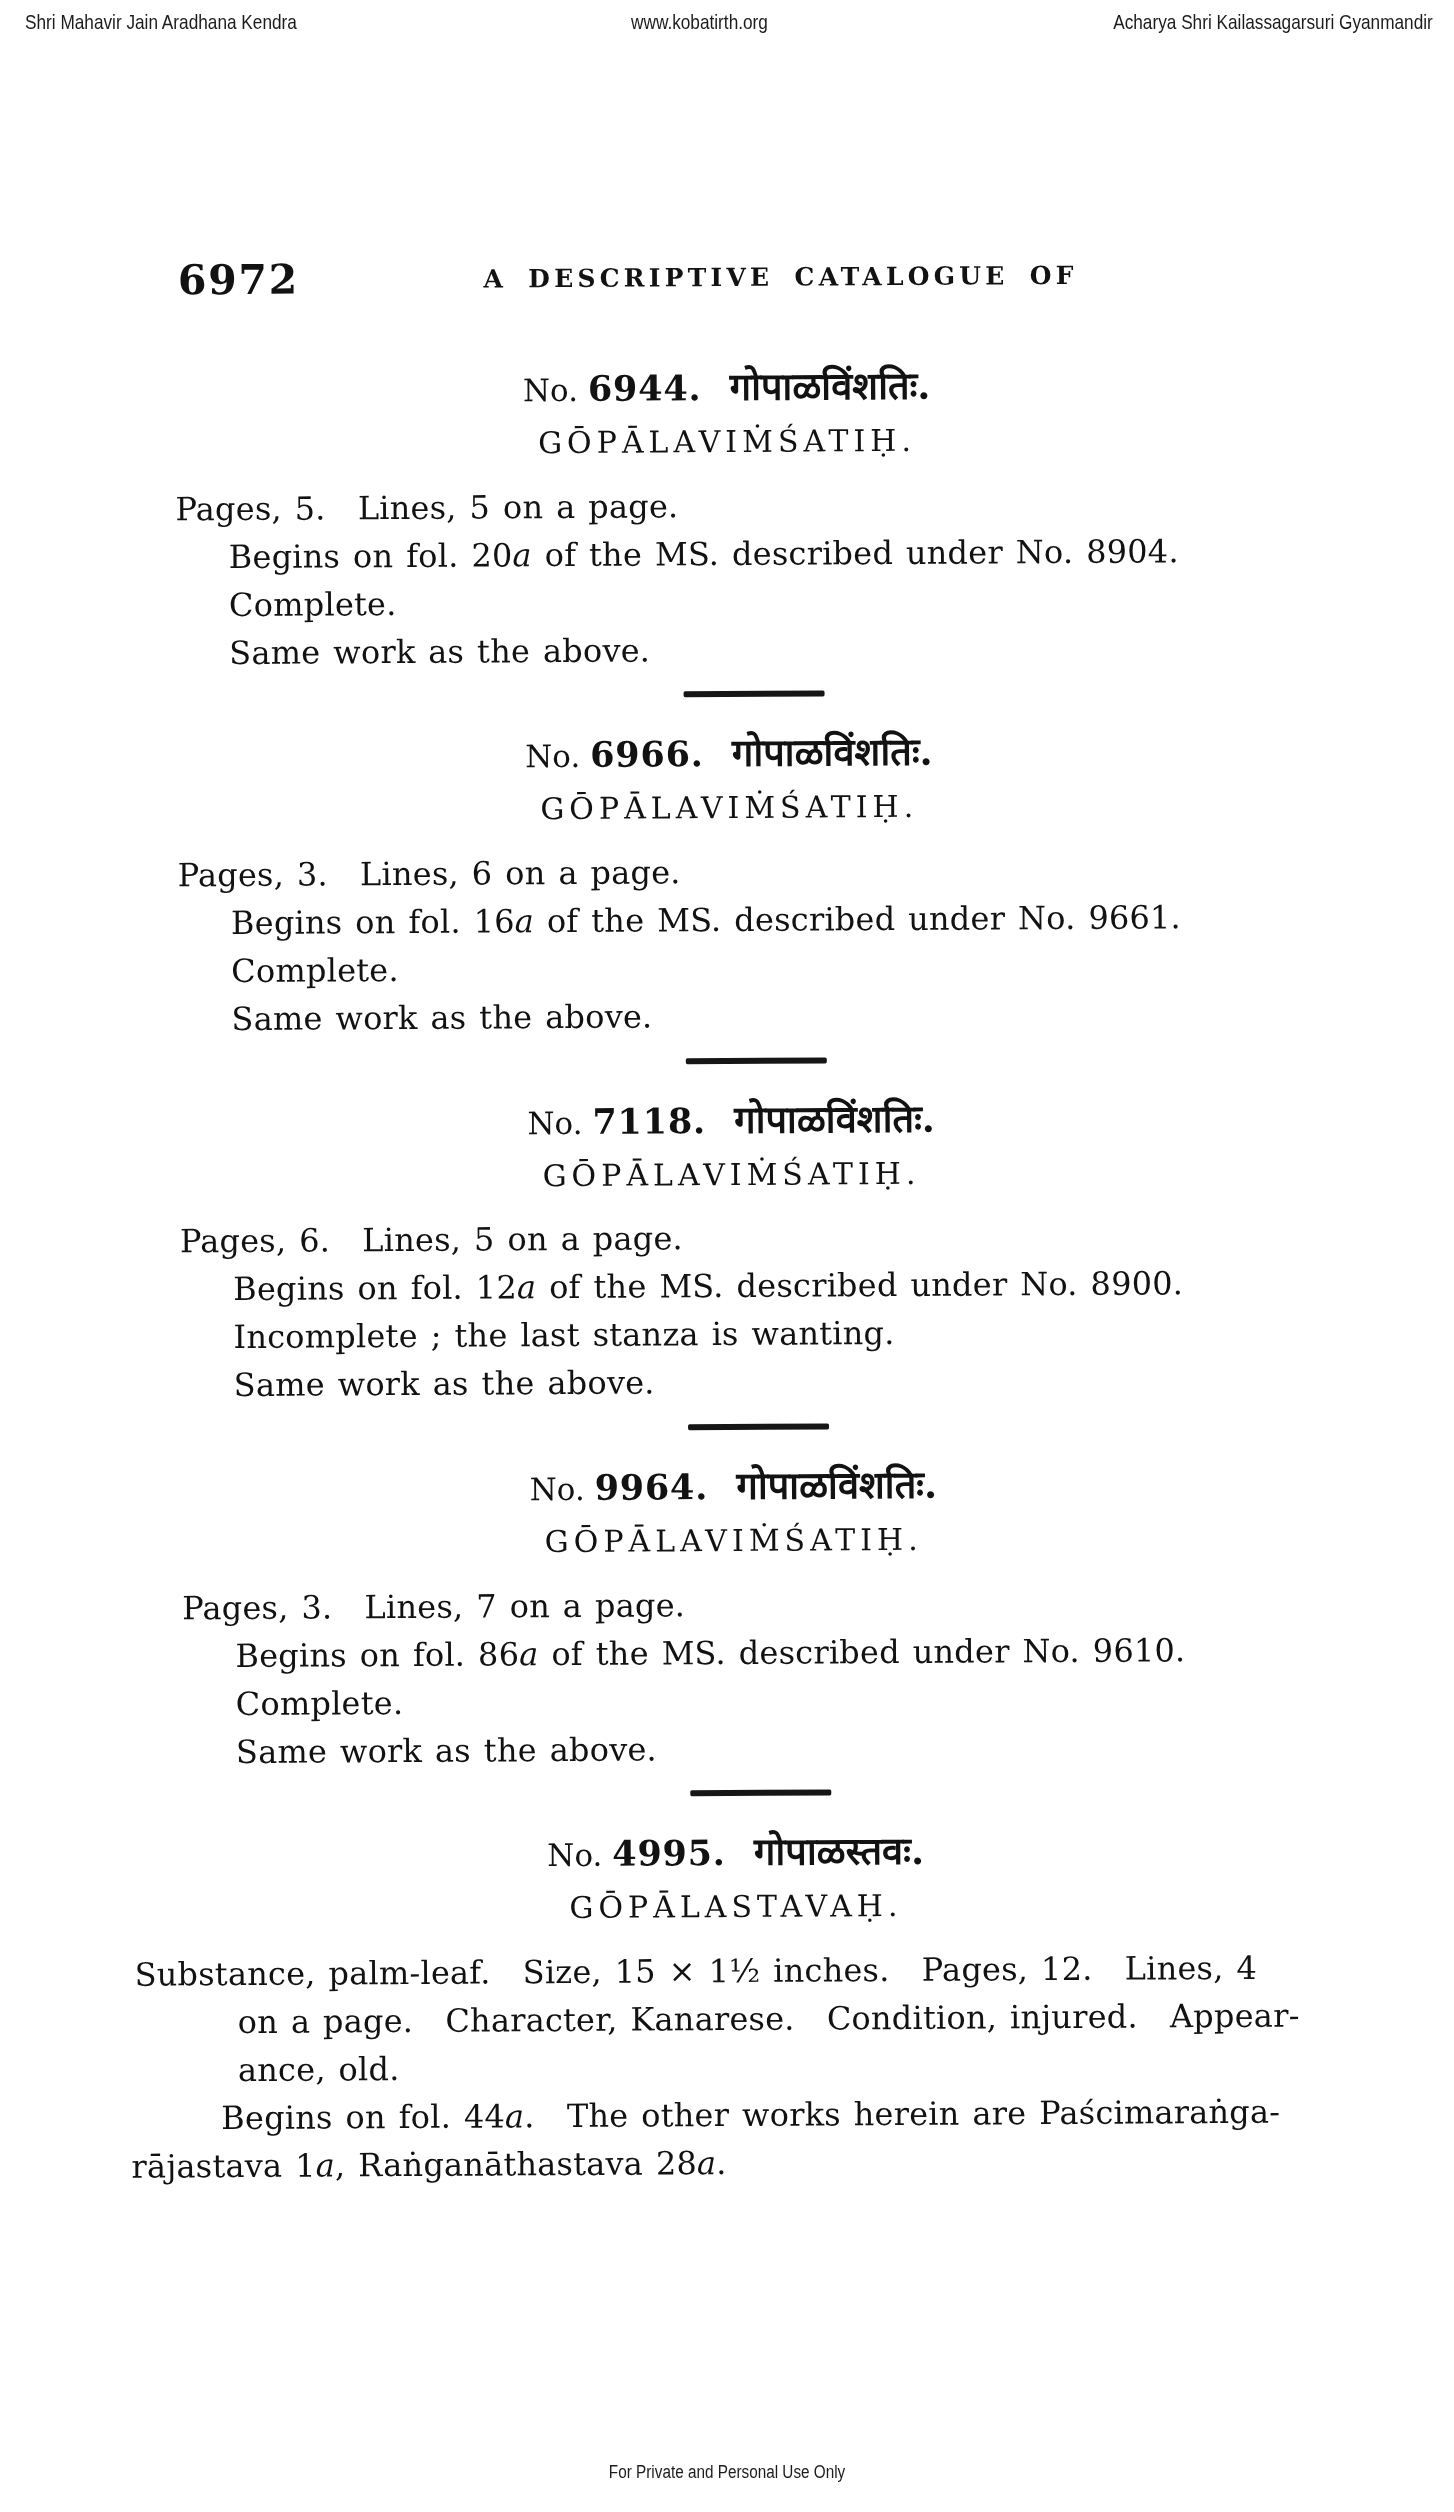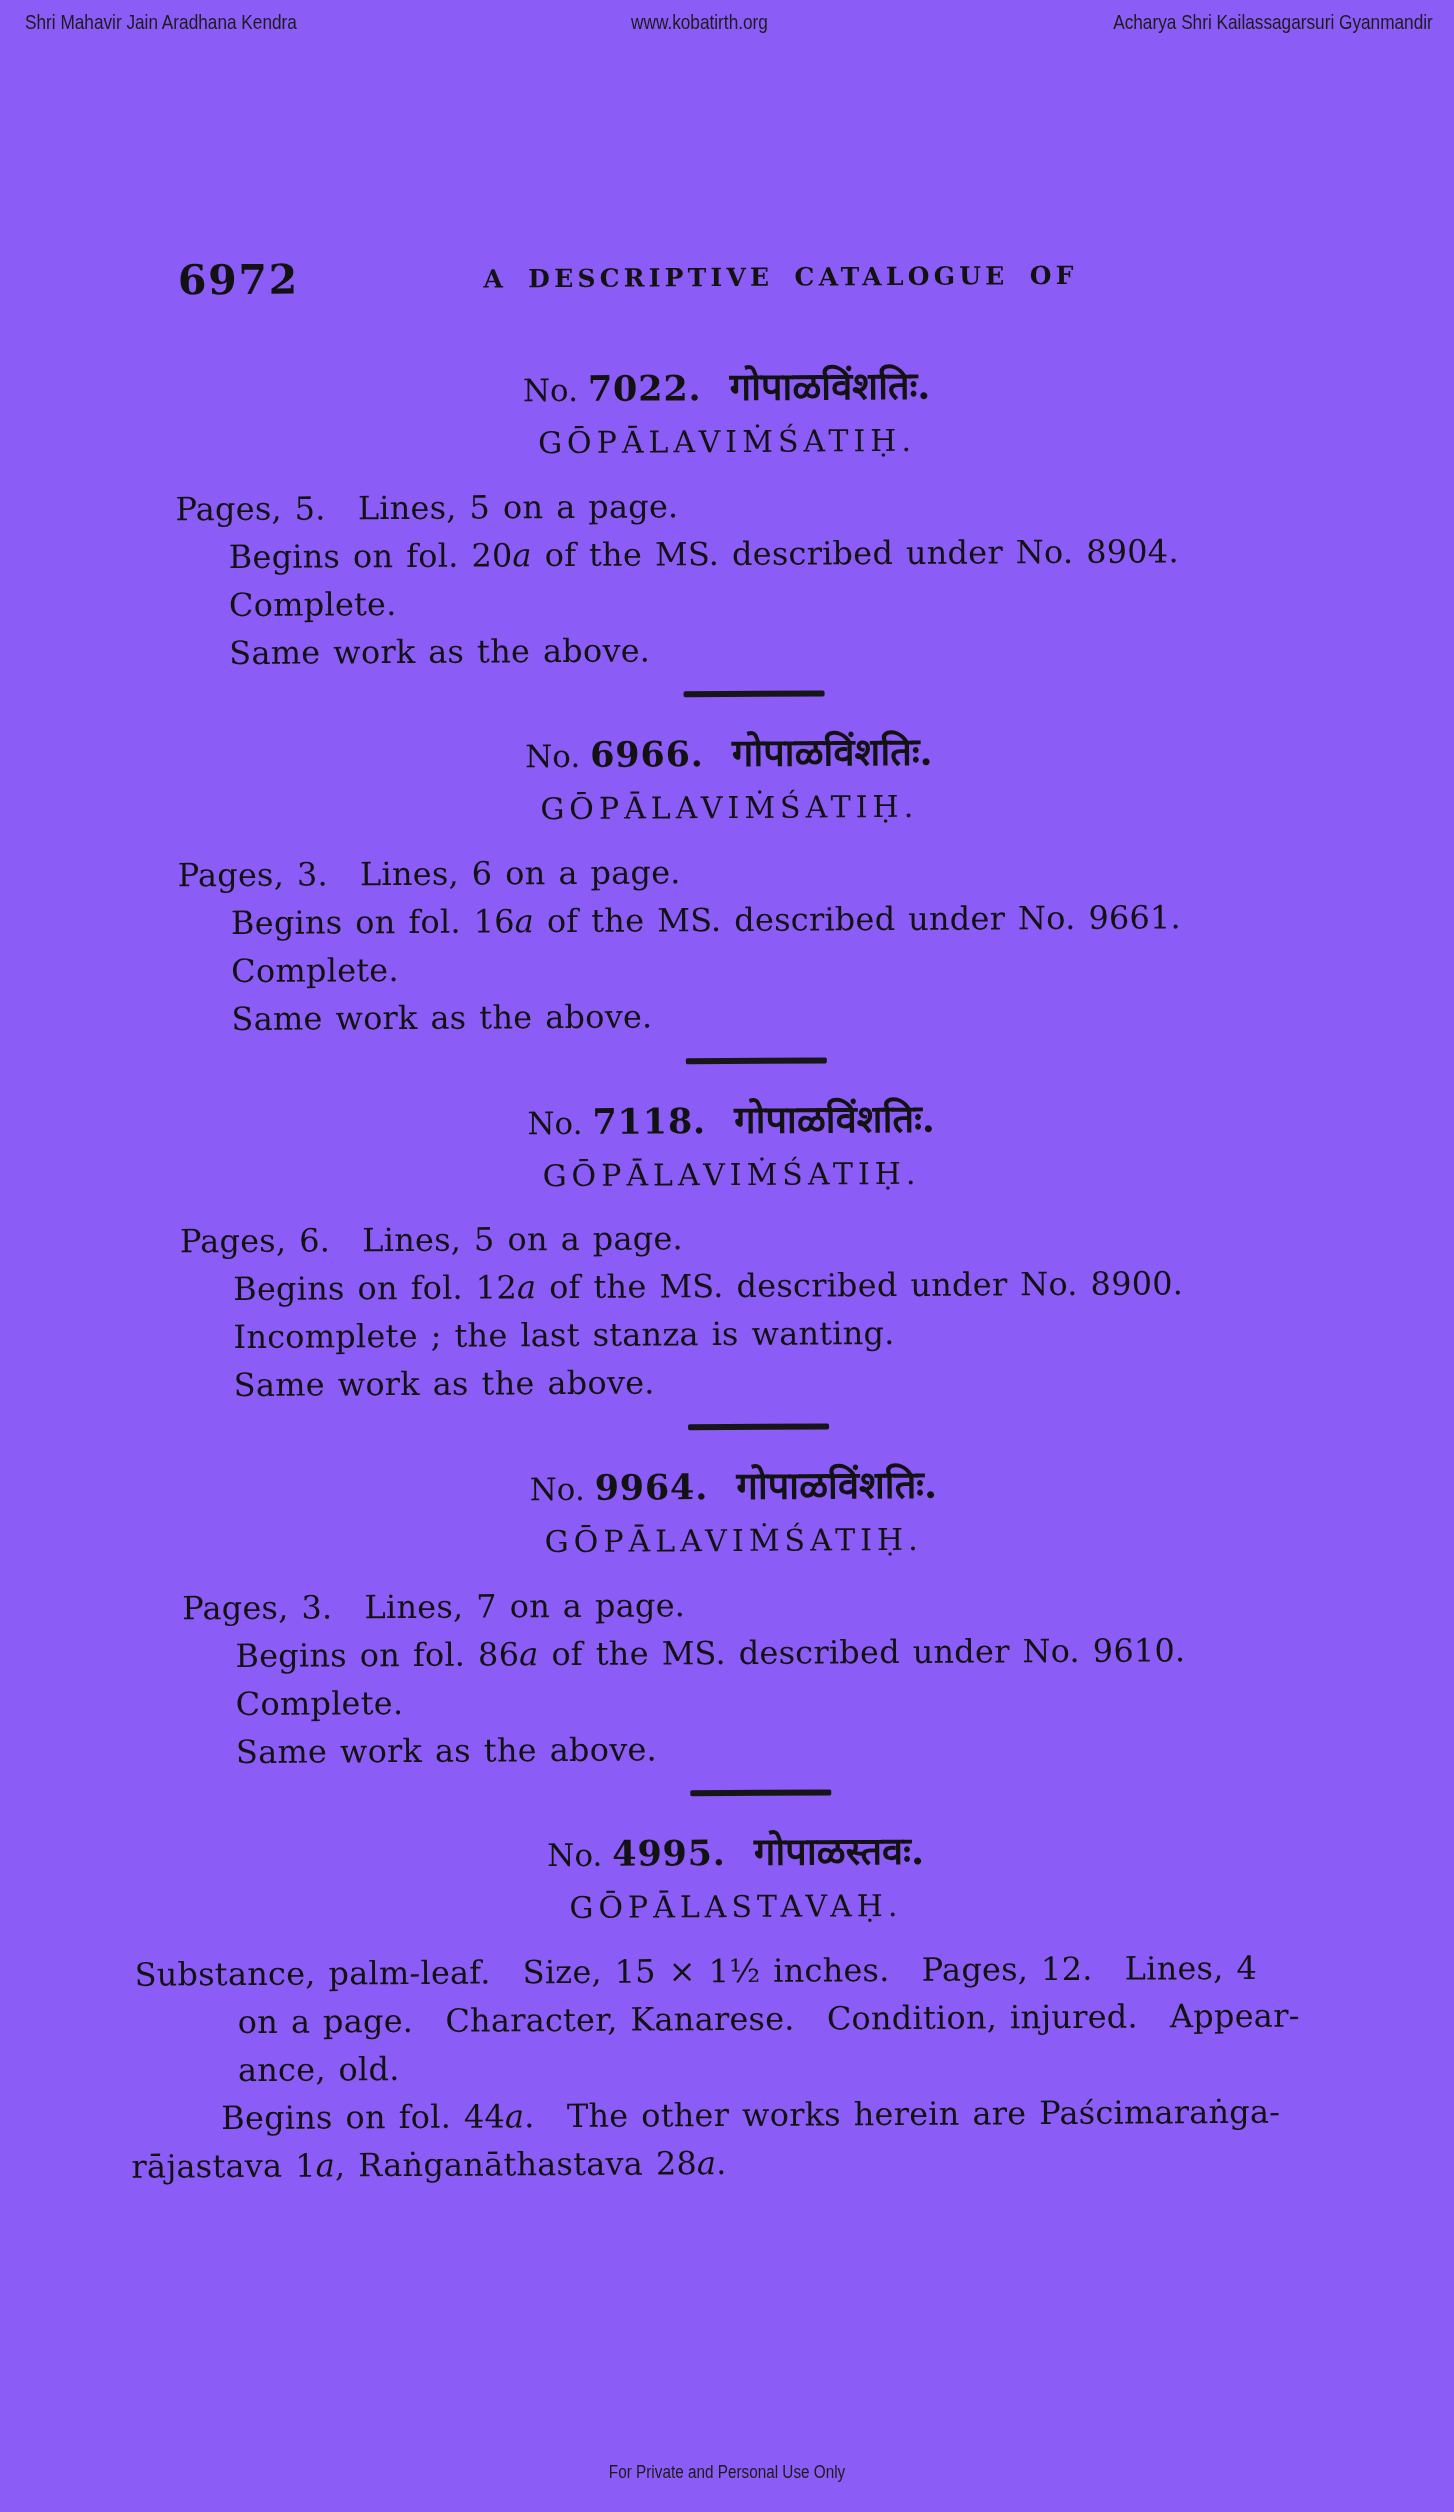--- a/index.html
+++ b/index.html
@@ -1,21 +1,21 @@
 <!DOCTYPE html>
 <html style="font-size:13.4px"><head>
 <meta charset="utf-8">
 <style>
   * { margin: 0; padding: 0; box-sizing: border-box; }
   html, body { background: #9a9a9a; }
   #screenshot {
     position: relative;
     width: 1455px;
     height: 2512px;
-    background: #8b5cf6;
+    background: #ffffff;
     font-family: "DejaVu Serif", "Liberation Serif", serif;
     color: #121212;
     overflow: hidden;
   }
   
   .scan-header {
     position: absolute;
     top: 10px; left: 0; right: 0;
     display: flex;
     justify-content: space-between;
@@ -129,21 +129,21 @@
   <div class="sheet">
 
     <div class="page-head">
       <span class="page-number">6972</span>
       <span class="running-title">A DESCRIPTIVE CATALOGUE OF</span>
     </div>
 
     <section class="entry first">
       <h2 class="entry-heading">
         <span>No.</span>
-        <span class="num">7022.</span>
+        <span class="num">6944.</span>
         <span class="dev">गोपाळविंशतिः.</span>
       </h2>
       <div class="translit">GŌPĀLAVIṀŚATIḤ.</div>
       <div class="entry-body">
         <p class="l-first"><span>Pages, 5. Lines, 5 on a page.</span></p>
         <p class="l-indent"><span>Begins on fol. 20</span><span class="ital">a</span><span> of the MS. described under No. 8904.</span></p>
         <p class="l-indent"><span>Complete.</span></p>
         <p class="l-indent"><span>Same work as the above.</span></p>
       </div>
       <hr class="divider">

